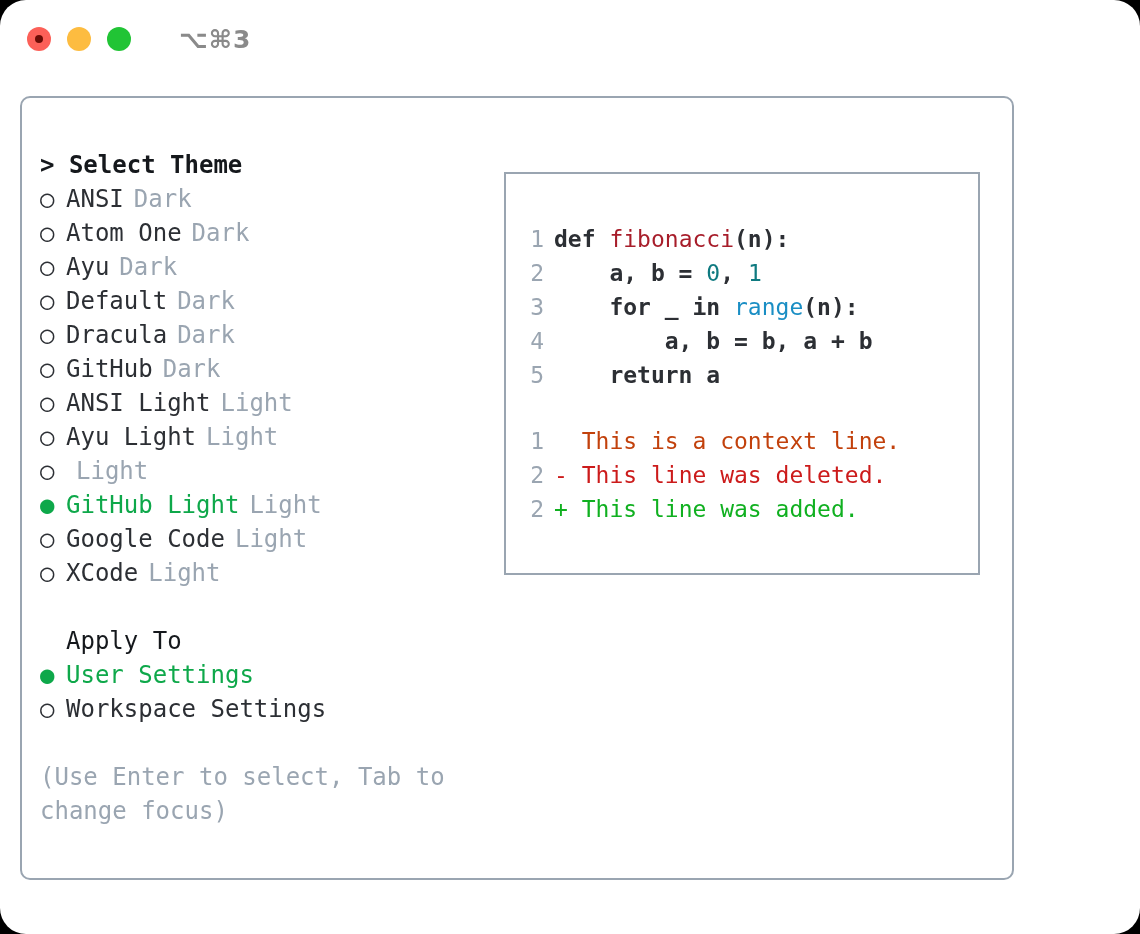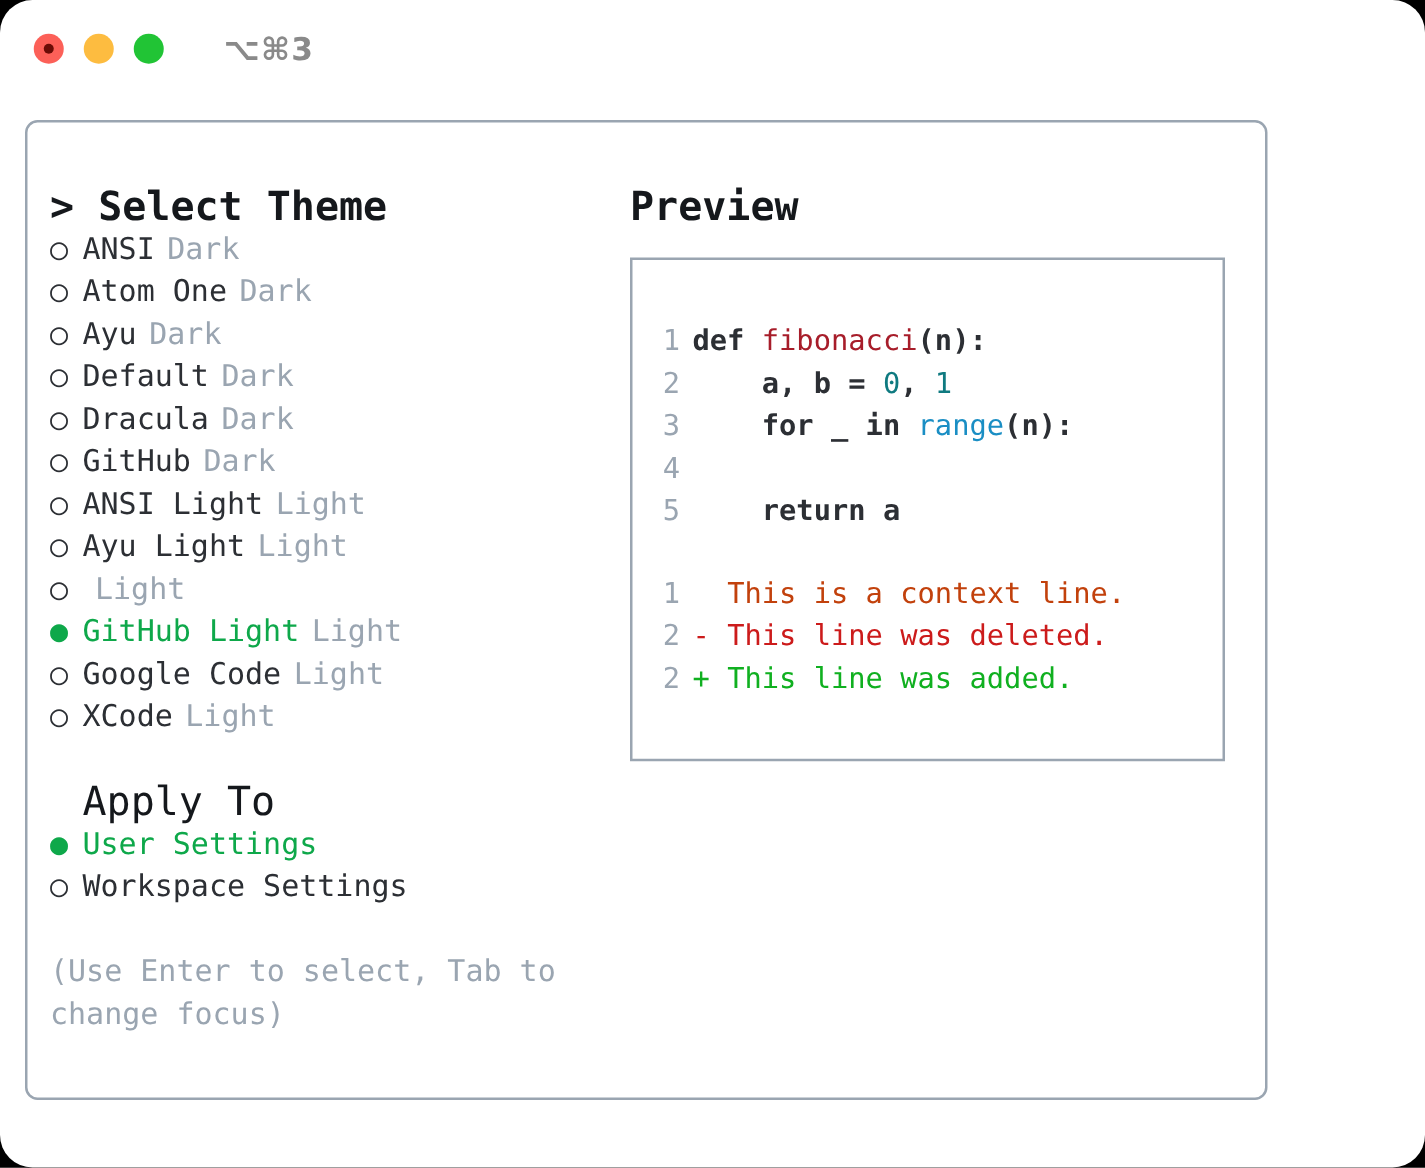--- a/index.html
+++ b/index.html
@@ -88,21 +88,21 @@
     box-sizing: border-box;
   }
   #right-column {
     flex: 1;
     padding-left: 20px;
     box-sizing: border-box;
   }
 
   
   .section-header {
-    font-size: 32px;
+    font-size: 24px;
     font-weight: bold;
     color: #15181c;
     line-height: 34px;
     white-space: pre;
   }
   .section-header.unfocused {
     font-weight: normal;
   }
 
   
@@ -213,28 +213,27 @@
 
         <div id="apply-to-list">
             <div class="opt-row selected"><span class="opt-bullet">●</span><span class="opt-label">User Settings</span></div>
             <div class="opt-row"><span class="opt-bullet">○</span><span class="opt-label">Workspace Settings</span></div>
           </div>
 
         <div id="hint-text">(Use Enter to select, Tab to change focus)</div>
       </div>
 
       <div id="right-column">
-        <div class="section-header">Preview</div>
 
         <div id="preview-box">
           <div id="code-block">
               <div class="code-line"><span class="lineno">1</span><span><span class="code-text">def </span><span class="tok-func">fibonacci</span><span class="code-text">(n):</span></span></div>
               <div class="code-line"><span class="lineno">2</span><span><span class="code-text">    a, b = </span><span class="tok-num">0</span><span class="code-text">, </span><span class="tok-num">1</span></span></div>
               <div class="code-line"><span class="lineno">3</span><span><span class="code-text">    for _ in </span><span class="tok-call">range</span><span class="code-text">(n):</span></span></div>
-              <div class="code-line"><span class="lineno">4</span></div>
+              <div class="code-line"><span class="lineno">4</span><span><span class="code-text">        a, b = b, a + b</span></span></div>
               <div class="code-line"><span class="lineno">5</span><span><span class="code-text">    return a</span></span></div>
             </div>
           <div class="diff-gap"></div>
           <div id="diff-block">
               <div class="code-line"><span class="lineno">1</span><span class="diff-ctx"> </span><span class="diff-ctx"> This is a context line.</span></div>
               <div class="code-line"><span class="lineno">2</span><span class="diff-del">-</span><span class="diff-del"> This line was deleted.</span></div>
               <div class="code-line"><span class="lineno">2</span><span class="diff-add">+</span><span class="diff-add"> This line was added.</span></div>
             </div>
         </div>
       </div>

